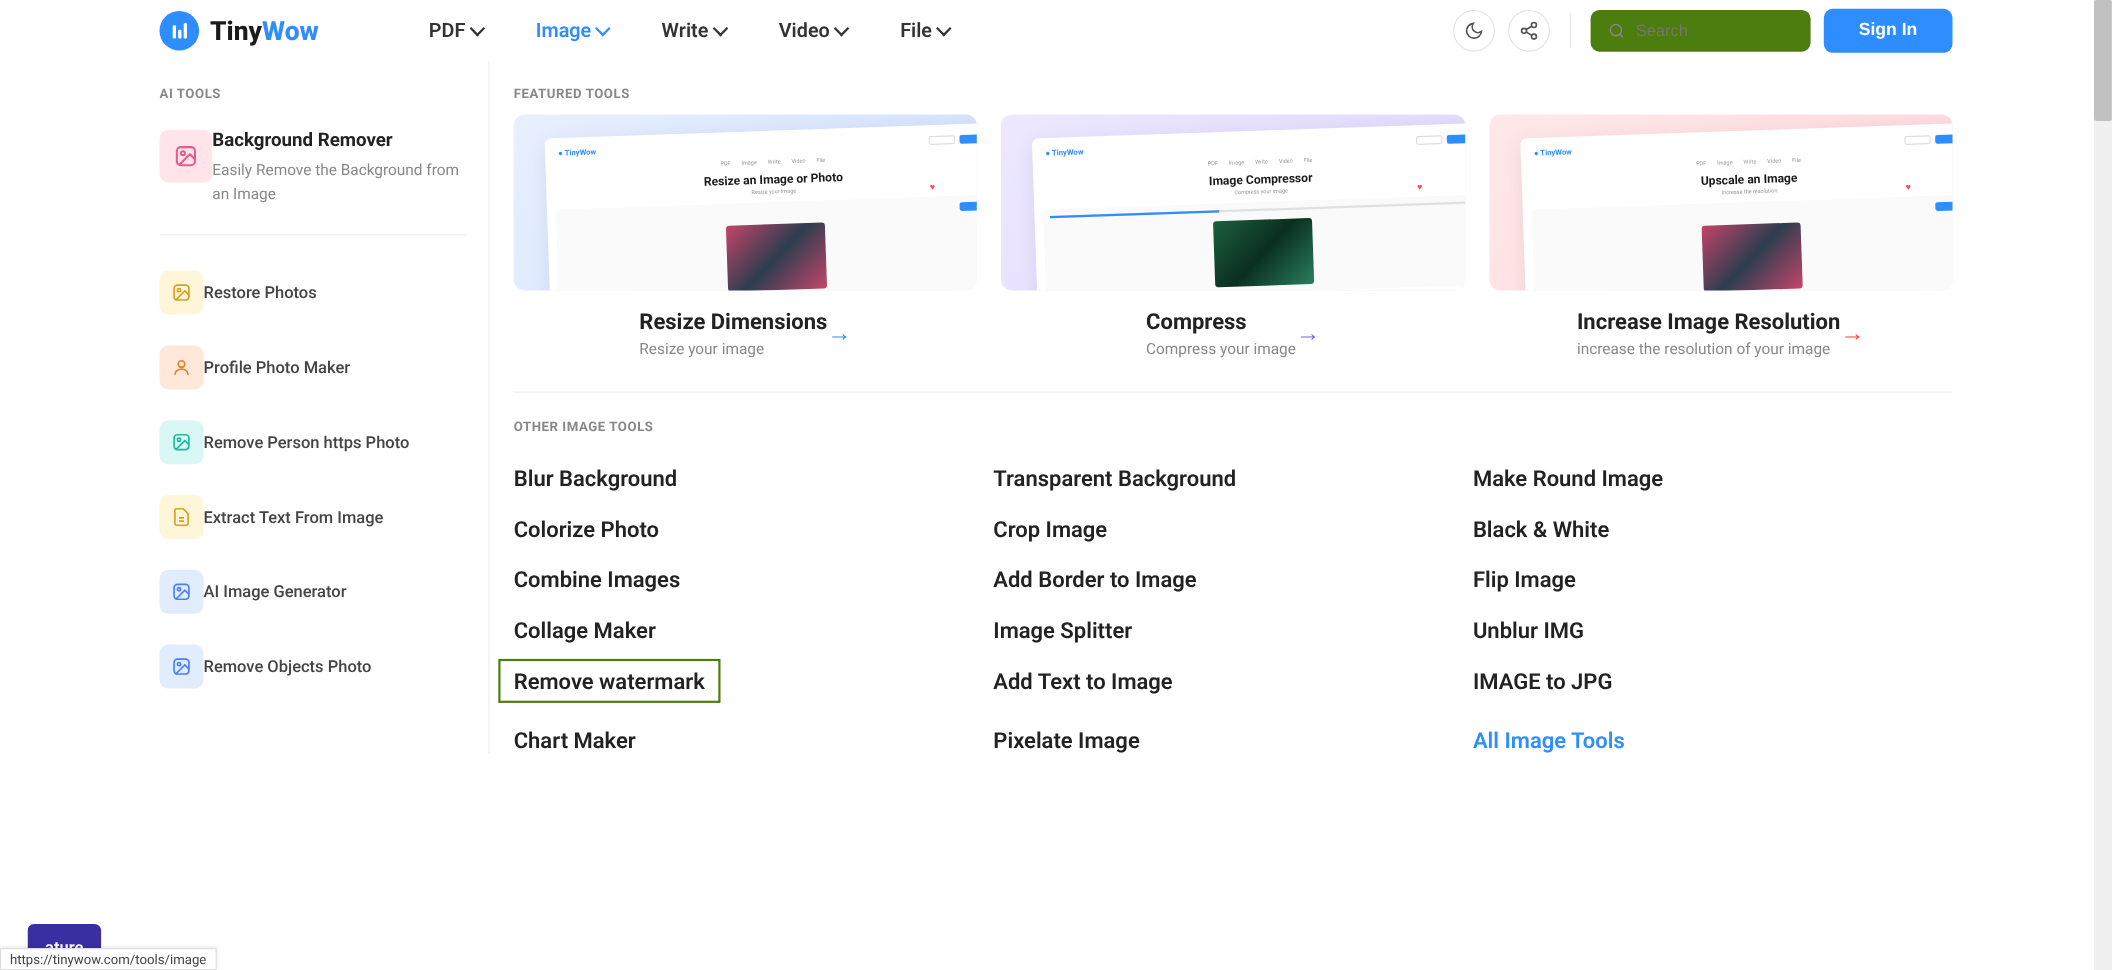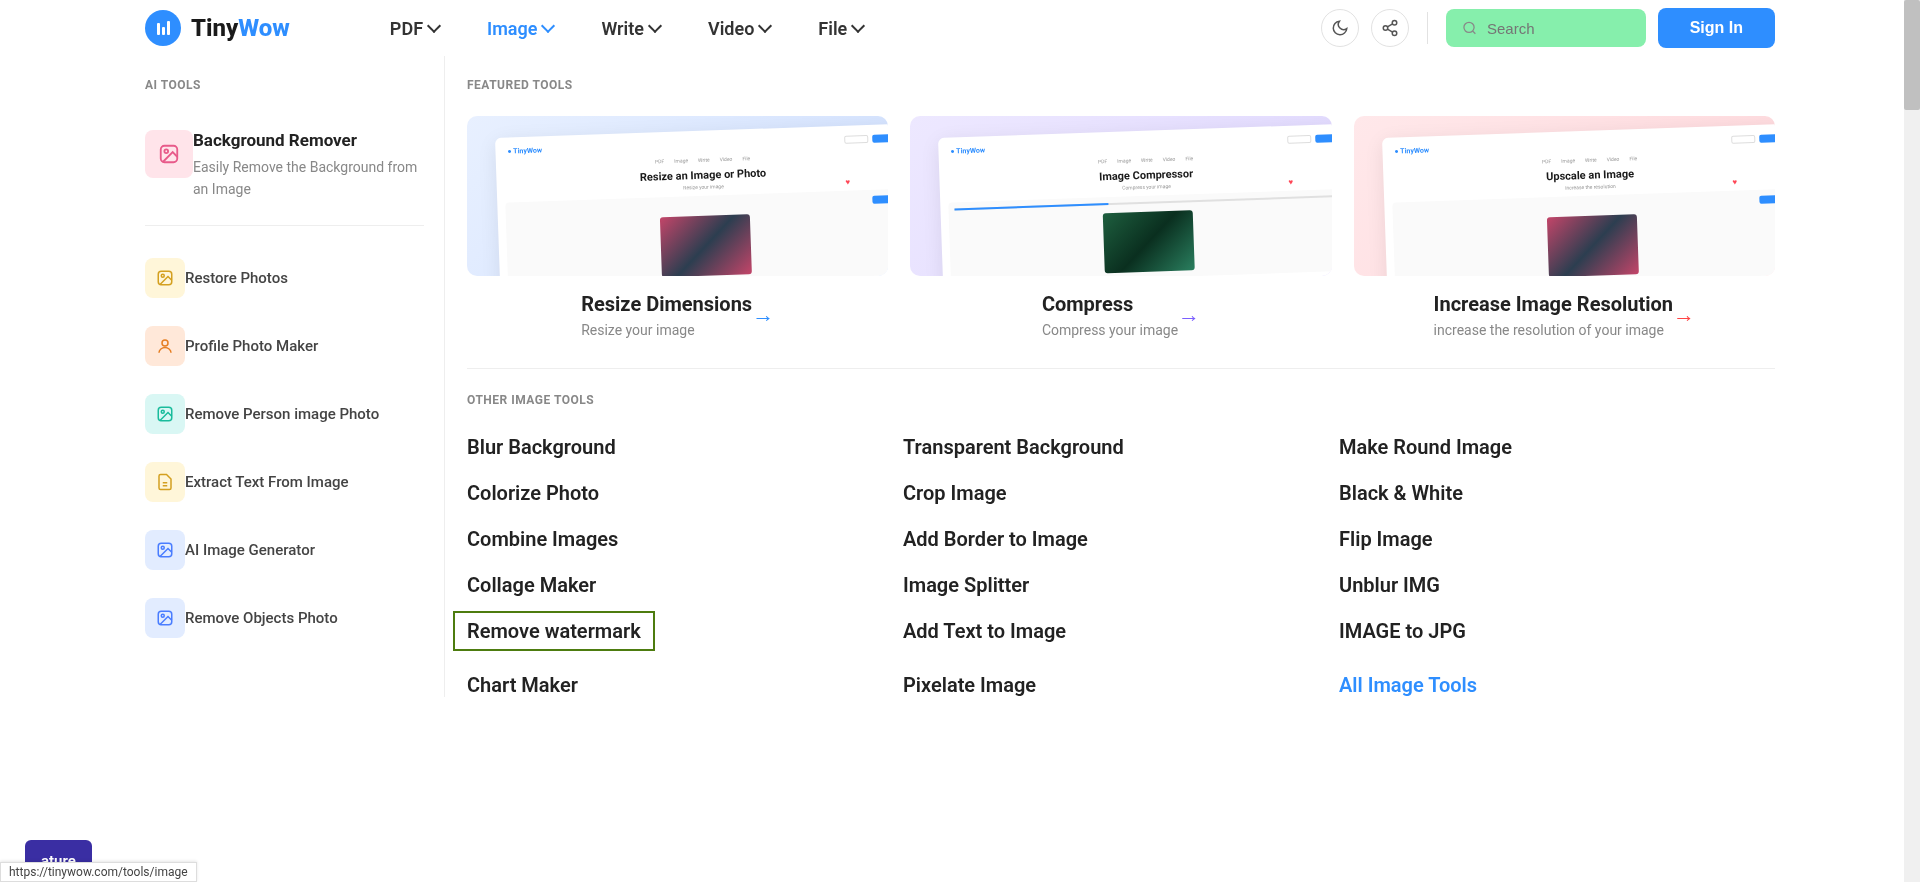--- a/index.html
+++ b/index.html
@@ -14,26 +14,26 @@
 .logo-bars span:nth-child(3){height:14px}
 .brand{font-weight:800;font-size:24px}
 .brand-blue{color:#2e8eff}
 .nav{display:flex;gap:48px;margin-left:80px}
 .nav-item{display:flex;align-items:center;gap:6px;font-size:18px;font-weight:600;color:#333;cursor:pointer}
 .nav-item.active{color:#2e8eff}
 .chev{width:10px;height:10px;border-right:2px solid currentColor;border-bottom:2px solid currentColor;transform:rotate(45deg);margin-top:-4px}
 .header-right{margin-left:auto;display:flex;align-items:center;gap:12px}
 .icon-btn{width:38px;height:38px;border:1px solid #e2e2e2;border-radius:50%;display:flex;align-items:center;justify-content:center;cursor:pointer;background:#fff}
 .divider-v{width:1px;height:32px;background:#e2e2e2;margin:0 6px}
-.search-box{display:flex;align-items:center;gap:10px;background:#86efac;border-radius:8px;padding:10px 16px;width:200px}
+.search-box{display:flex;align-items:center;gap:10px;background:#4d7c0f;border-radius:8px;padding:10px 16px;width:200px}
 .search-box input{border:none;background:transparent;outline:none;font-size:15px;width:100%}
 .signin-btn{background:#2e8eff;color:#fff;font-weight:600;font-size:16px;padding:11px 32px;border-radius:8px;border:none;cursor:pointer}
 .content{display:flex;padding:0 145px}
 .sidebar{width:300px;padding-top:22px;padding-right:20px;border-right:1px solid #eee}
-.section-label{font-size:12px;font-weight:700;color:#888;letter-spacing:.5px;margin-bottom:24px}
+.section-label{font-size:12px;font-weight:700;color:#888;letter-spacing:.5px;margin-bottom:12px}
 .ai-item{display:flex;padding:10px 0;cursor:pointer;border-radius:8px;align-items:flex-start}
 .ai-item.big{padding:14px 0;margin-bottom:10px}
 .icon-box{width:40px;height:40px;border-radius:8px;display:flex;align-items:center;justify-content:center;flex-shrink:0}
 .icon-box.big{width:48px;height:48px}
 .icon-pink{background:#ffe4ea}
 .icon-yellow{background:#fff6d9}
 .icon-orange{background:#ffe8d9}
 .icon-cyan{background:#d9f7f4}
 .icon-blue{background:#e2ecff}
 .ai-title{font-size:17px;font-weight:700;color:#222;margin-bottom:6px}
@@ -192,21 +192,21 @@
           <div class="ai-label">Profile Photo Maker</div>
         </div>
       <div class="ai-item">
           <div class="icon-box icon-cyan">
             <svg width="18" height="18" viewBox="0 0 24 24" fill="none" stroke="#1abc9c" stroke-width="2">
               <rect x="3" y="3" width="18" height="18" rx="4"></rect>
               <circle cx="9" cy="9" r="2"></circle>
               <path d="M21 15l-5-5L5 21"></path>
             </svg>
           </div>
-          <div class="ai-label">Remove Person image Photo</div>
+          <div class="ai-label">Remove Person https Photo</div>
         </div>
       <div class="ai-item">
           <div class="icon-box icon-yellow">
             <svg width="18" height="18" viewBox="0 0 24 24" fill="none" stroke="#d4a020" stroke-width="2">
               <path d="M14 2H6a2 2 0 0 0-2 2v16a2 2 0 0 0 2 2h12a2 2 0 0 0 2-2V8z"></path>
               <line x1="9" y1="13" x2="15" y2="13"></line>
               <line x1="9" y1="17" x2="15" y2="17"></line>
             </svg>
           </div>
           <div class="ai-label">Extract Text From Image</div>

